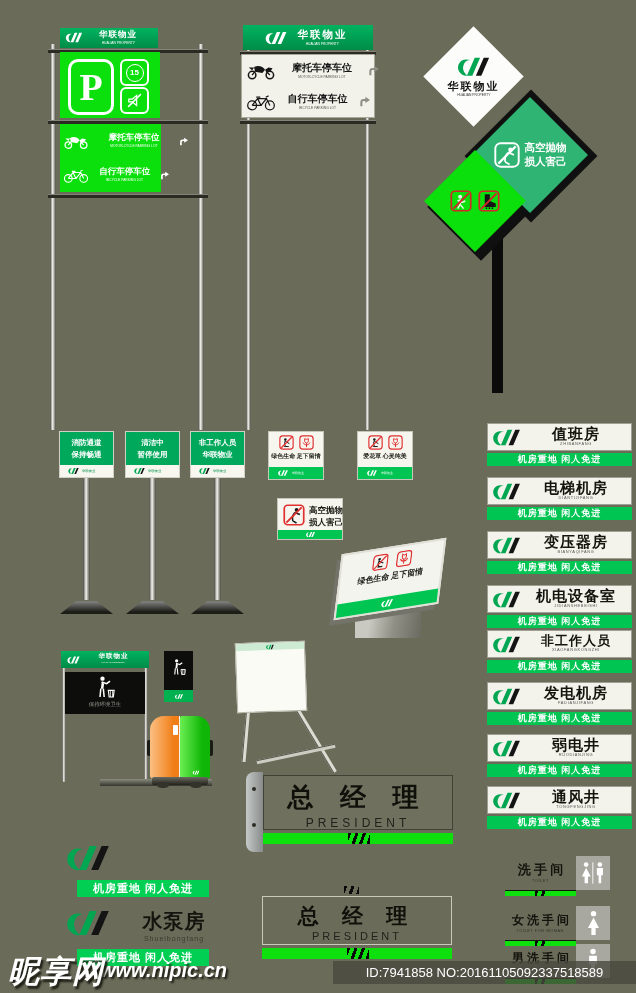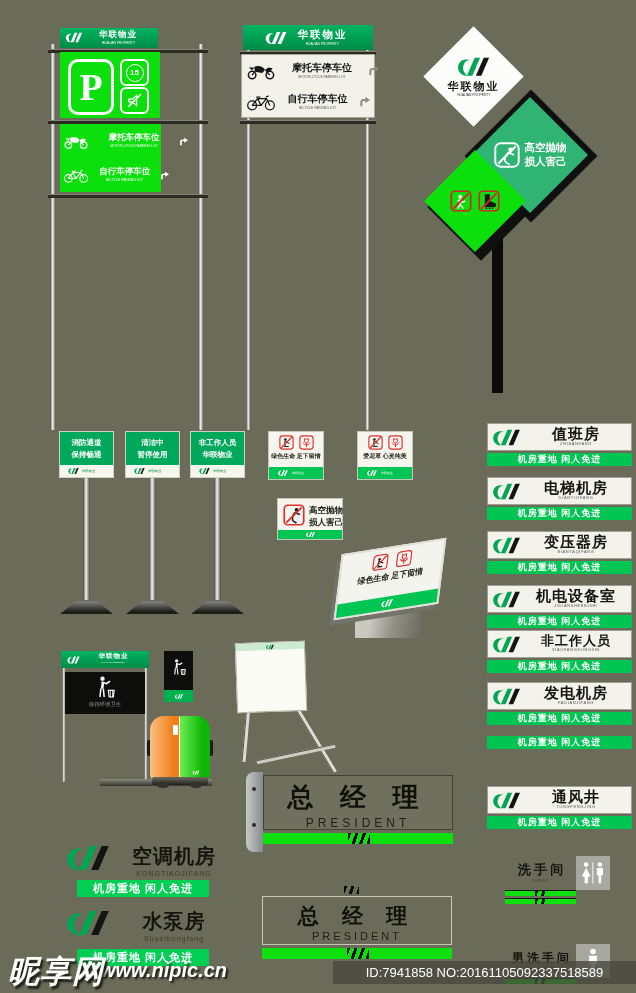--- a/index.html
+++ b/index.html
@@ -648,20 +648,33 @@
             </svg>
           </span>
         <div class="room-names">
             <div class="room-cn">发电机房</div>
         <div class="room-py">FADIANJIFANG</div>
           </div>
         </div>
       <div class="room-strip">机房重地  闲人免进</div>
     </div>
     <div class="abs room-sign" style="top:311px;">
+      <div class="room-white">
+          <span class="room-logo">
+            <svg viewBox="0 0 64 40" style="width:100%;height:100%;display:block">
+              <path d="M20 8 C9 8 3 19 8 28 C11 33 17 36 22 35 C15 30 13 22 16 16 C18 11 22 9 27 9 Z" fill="#00a651"></path>
+              <path d="M21 35 L34 5 L43 5 L30 35 Z" fill="#00a651"></path>
+              <path d="M36 35 L49 5 L58 5 L45 35 Z" fill="#141414"></path>
+            </svg>
+          </span>
+        <div class="room-names">
+            <div class="room-cn">弱电井</div>
+        <div class="room-py">RUODIANJING</div>
+          </div>
+        </div>
       <div class="room-strip">机房重地  闲人免进</div>
     </div>
     <div class="abs room-sign" style="top:363px;">
       <div class="room-white">
           <span class="room-logo">
             <svg viewBox="0 0 64 40" style="width:100%;height:100%;display:block">
               <path d="M20 8 C9 8 3 19 8 28 C11 33 17 36 22 35 C15 30 13 22 16 16 C18 11 22 9 27 9 Z" fill="#00a651"></path>
               <path d="M21 35 L34 5 L43 5 L30 35 Z" fill="#00a651"></path>
               <path d="M36 35 L49 5 L58 5 L45 35 Z" fill="#141414"></path>
             </svg>
@@ -676,24 +689,20 @@
   </div>
 
   <div class="abs" style="left:60px;top:840px;width:172px;height:60px;">
     <span class="abs" style="left:2px;top:2px;width:52px;height:32px;">
         <svg viewBox="0 0 64 40" style="width:100%;height:100%;display:block">
           <path d="M20 8 C9 8 3 19 8 28 C11 33 17 36 22 35 C15 30 13 22 16 16 C18 11 22 9 27 9 Z" fill="#00a651"></path>
           <path d="M21 35 L34 5 L43 5 L30 35 Z" fill="#00a651"></path>
           <path d="M36 35 L49 5 L58 5 L45 35 Z" fill="#141414"></path>
         </svg>
       </span>
-    <div class="abs" style="left:58px;top:3px;width:112px;text-align:center;">
-      <div style="font-size:20px;font-weight:bold;color:#15150f;letter-spacing:1px;" class="nowrap">空调机房</div>
-      <div style="font-size:7px;color:#3c3c30;letter-spacing:1px;" class="nowrap">KONGTIAOJIFANG</div>
-    </div>
     <div class="abs stripgreen" style="left:17px;top:40px;width:132px;height:17px;background:#00cf54;font-size:11px;font-weight:bold;letter-spacing:1px;">机房重地  闲人免进</div>
   </div>
 
   <div class="abs" style="left:60px;top:905px;width:172px;height:62px;">
     <span class="abs" style="left:2px;top:2px;width:52px;height:32px;">
         <svg viewBox="0 0 64 40" style="width:100%;height:100%;display:block">
           <path d="M20 8 C9 8 3 19 8 28 C11 33 17 36 22 35 C15 30 13 22 16 16 C18 11 22 9 27 9 Z" fill="#00a651"></path>
           <path d="M21 35 L34 5 L43 5 L30 35 Z" fill="#00a651"></path>
           <path d="M36 35 L49 5 L58 5 L45 35 Z" fill="#141414"></path>
         </svg>
@@ -722,20 +731,34 @@
                 <path d="M22 8.5 h8 v9.5 h-2.3 v10.5 h-3.4 V18 H22 Z" fill="currentColor"></path>
               </svg>
             </span>
           </div>
       </div>
       <div class="t-strip">
           <div class="abs hatch" style="left:30px;top:0;width:12px;height:5px;"></div>
         </div>
     </div>
     <div class="abs t-item" style="top:50px;">
+      <div class="t-main">
+        <div class="t-text">
+          <div class="t-cn" style="font-size:12px;">女 洗 手 间</div>
+          <div class="t-en">TOILET FOR WOMAN</div>
+        </div>
+        <div class="t-ico">
+            <span style="width: 17px; height: 26px; color: rgb(255, 255, 255); display: inline-block;">
+              <svg viewBox="0 0 20 30" style="width:100%;height:100%;display:block">
+                <circle cx="10" cy="4" r="3.2" fill="currentColor"></circle>
+                <path d="M10 8.5 L3.5 21 h4 v8 h5 v-8 h4 Z" fill="currentColor"></path>
+              </svg>
+            </span>
+          </div>
+      </div>
       <div class="t-strip">
           <div class="abs hatch" style="left:30px;top:0;width:12px;height:5px;"></div>
         </div>
     </div>
     <div class="abs t-item" style="top:88px;">
       <div class="t-main">
         <div class="t-text">
           <div class="t-cn" style="font-size:12px;">男 洗 手 间</div>
           <div class="t-en">TOILET FOR MAN</div>
         </div>

